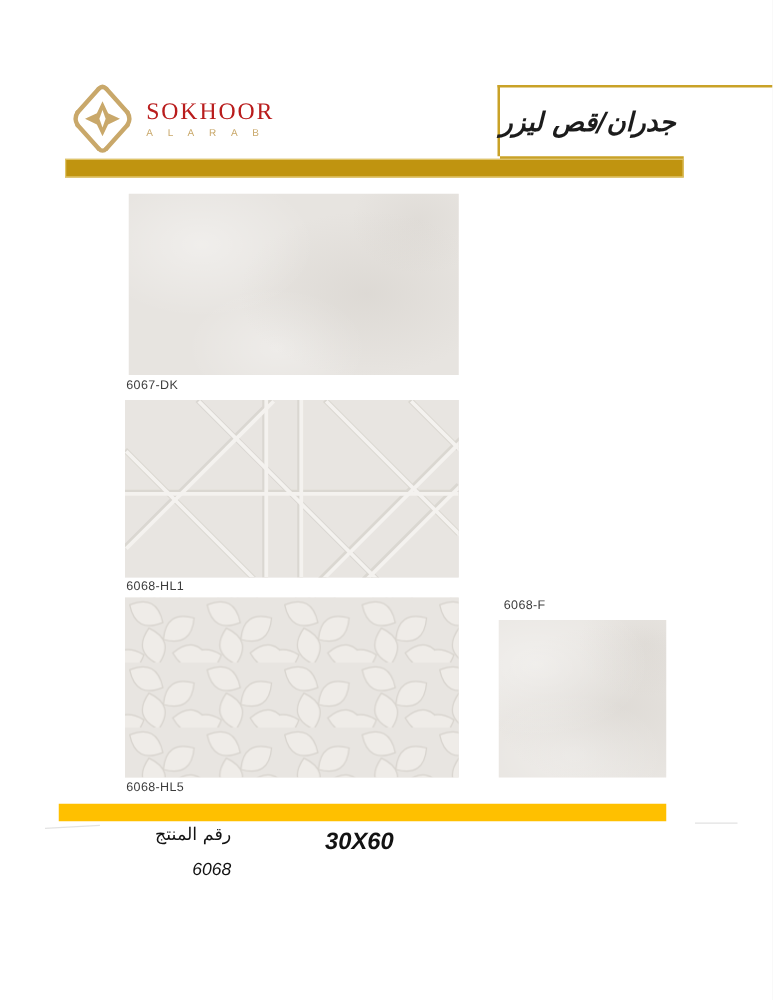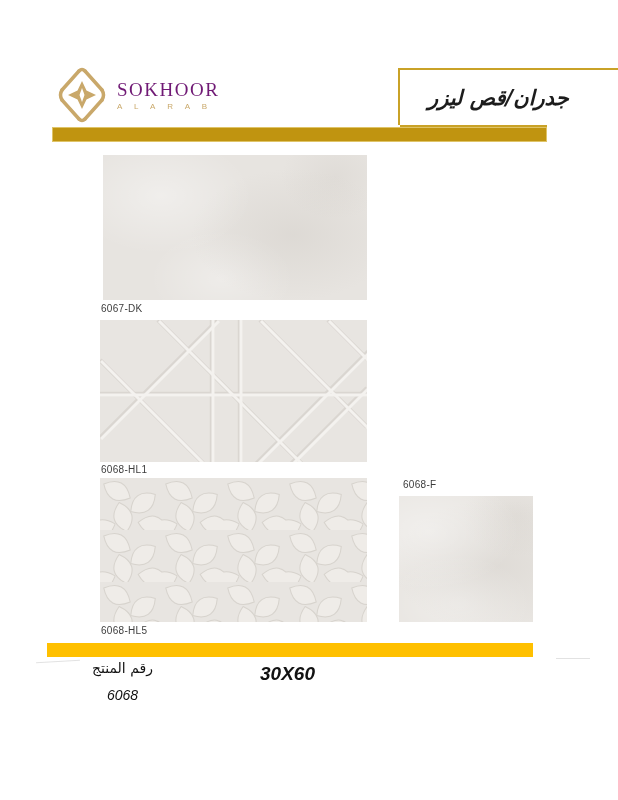--- a/index.html
+++ b/index.html
@@ -5,34 +5,34 @@
   html,body{margin:0;padding:0;background:#fff;}
   #page{
     position:relative;width:618px;height:800px;background:#ffffff;
     font-family:"Liberation Sans",sans-serif;overflow:hidden;
     outline:1px solid #e6e6e6;
   }
   
   .logo-wrap{position:absolute;left:57px;top:64px;width:150px;height:62px;display:flex;align-items:center;}
   .logo-mark{width:50px;height:58px;flex:0 0 auto;}
   .brand-text{margin-left:10px;line-height:1;}
-  .brand-name{font-family:"Liberation Serif",serif;font-size:19px;letter-spacing:1.5px;color:#701a75;}
+  .brand-name{font-family:"Liberation Serif",serif;font-size:19px;letter-spacing:1.5px;color:#b91c1c;}
   .brand-sub{font-size:8px;letter-spacing:5px;color:#c9a86a;margin-top:4px;}
   
   .cat-box{
     position:absolute;left:398px;top:68px;width:220px;height:55px;
     border-top:2px solid #c9a227;border-left:2px solid #c9a227;
     display:flex;align-items:center;justify-content:flex-start;
   }
   .cat-box .partial-bottom{
     position:absolute;left:0;bottom:-2px;width:147px;height:2px;background:#c9a227;
   }
   .cat-title{
     direction:rtl;font-family:"DejaVu Sans",sans-serif;font-style:italic;font-weight:bold;
-    font-size:21px;color:#1c1c1c;padding-right:12px;margin-right:50px;white-space:nowrap;padding-left:28px;
+    font-size:21px;color:#1c1c1c;padding-right:12px;margin-right:50px;white-space:nowrap;
   }
   
   .bar-top{position:absolute;left:52px;top:127px;width:495px;height:15px;background:#c09410;box-shadow:0 0 0 1px #dfc468 inset;}
   .bar-bottom{position:absolute;left:47px;top:643px;width:486px;height:14px;background:#ffc000;}
   
   .tile{position:absolute;background-color:#e7e4e0;}
   .tile.plain{
     background-image:
       radial-gradient(ellipse 140px 90px at 22% 28%, rgba(255,255,255,.38), transparent 65%),
       radial-gradient(ellipse 170px 110px at 72% 55%, rgba(186,180,172,.22), transparent 60%),
@@ -51,21 +51,21 @@
   }
   #label-1{left:101px;top:303px;}
   #label-2{left:101px;top:464px;}
   #label-3{left:101px;top:625px;}
   #label-4{left:403px;top:479px;}
   
   .spec-row{position:absolute;left:40px;top:658px;width:540px;height:70px;}
   .spec-col{position:absolute;text-align:center;direction:rtl;}
   .spec-col .hdr-ar{font-family:"DejaVu Sans",sans-serif;color:#121212;}
   .spec-col .val{color:#121212;}
-  .col-product{left:20px;width:125px;}
+  .col-product{left:20px;width:125px;text-align:right;}
   .col-product .hdr-ar{font-size:14px;line-height:1.5;}
   .col-product .val{font-style:italic;font-size:14px;font-weight:normal;margin-top:8px;font-family:"Liberation Sans",sans-serif;}
   .col-size{left:185px;width:125px;}
   .col-size .hdr-ar{font-size:25px;font-weight:bold;line-height:1.1;}
   .col-size .val{font-style:italic;font-size:19px;font-weight:bold;margin-top:5px;font-family:"Liberation Sans",sans-serif;}
   .col-finish{left:350px;width:125px;}
   .col-finish .hdr-ar{font-size:22px;line-height:1.25;}
   .col-finish .val{font-family:"DejaVu Sans",sans-serif;font-size:22px;line-height:1.25;}
   .faint-line{position:absolute;height:1px;background:#cfcfcf;opacity:.6;}
   #faint-left{left:36px;top:661px;width:44px;transform:rotate(-3deg);}

